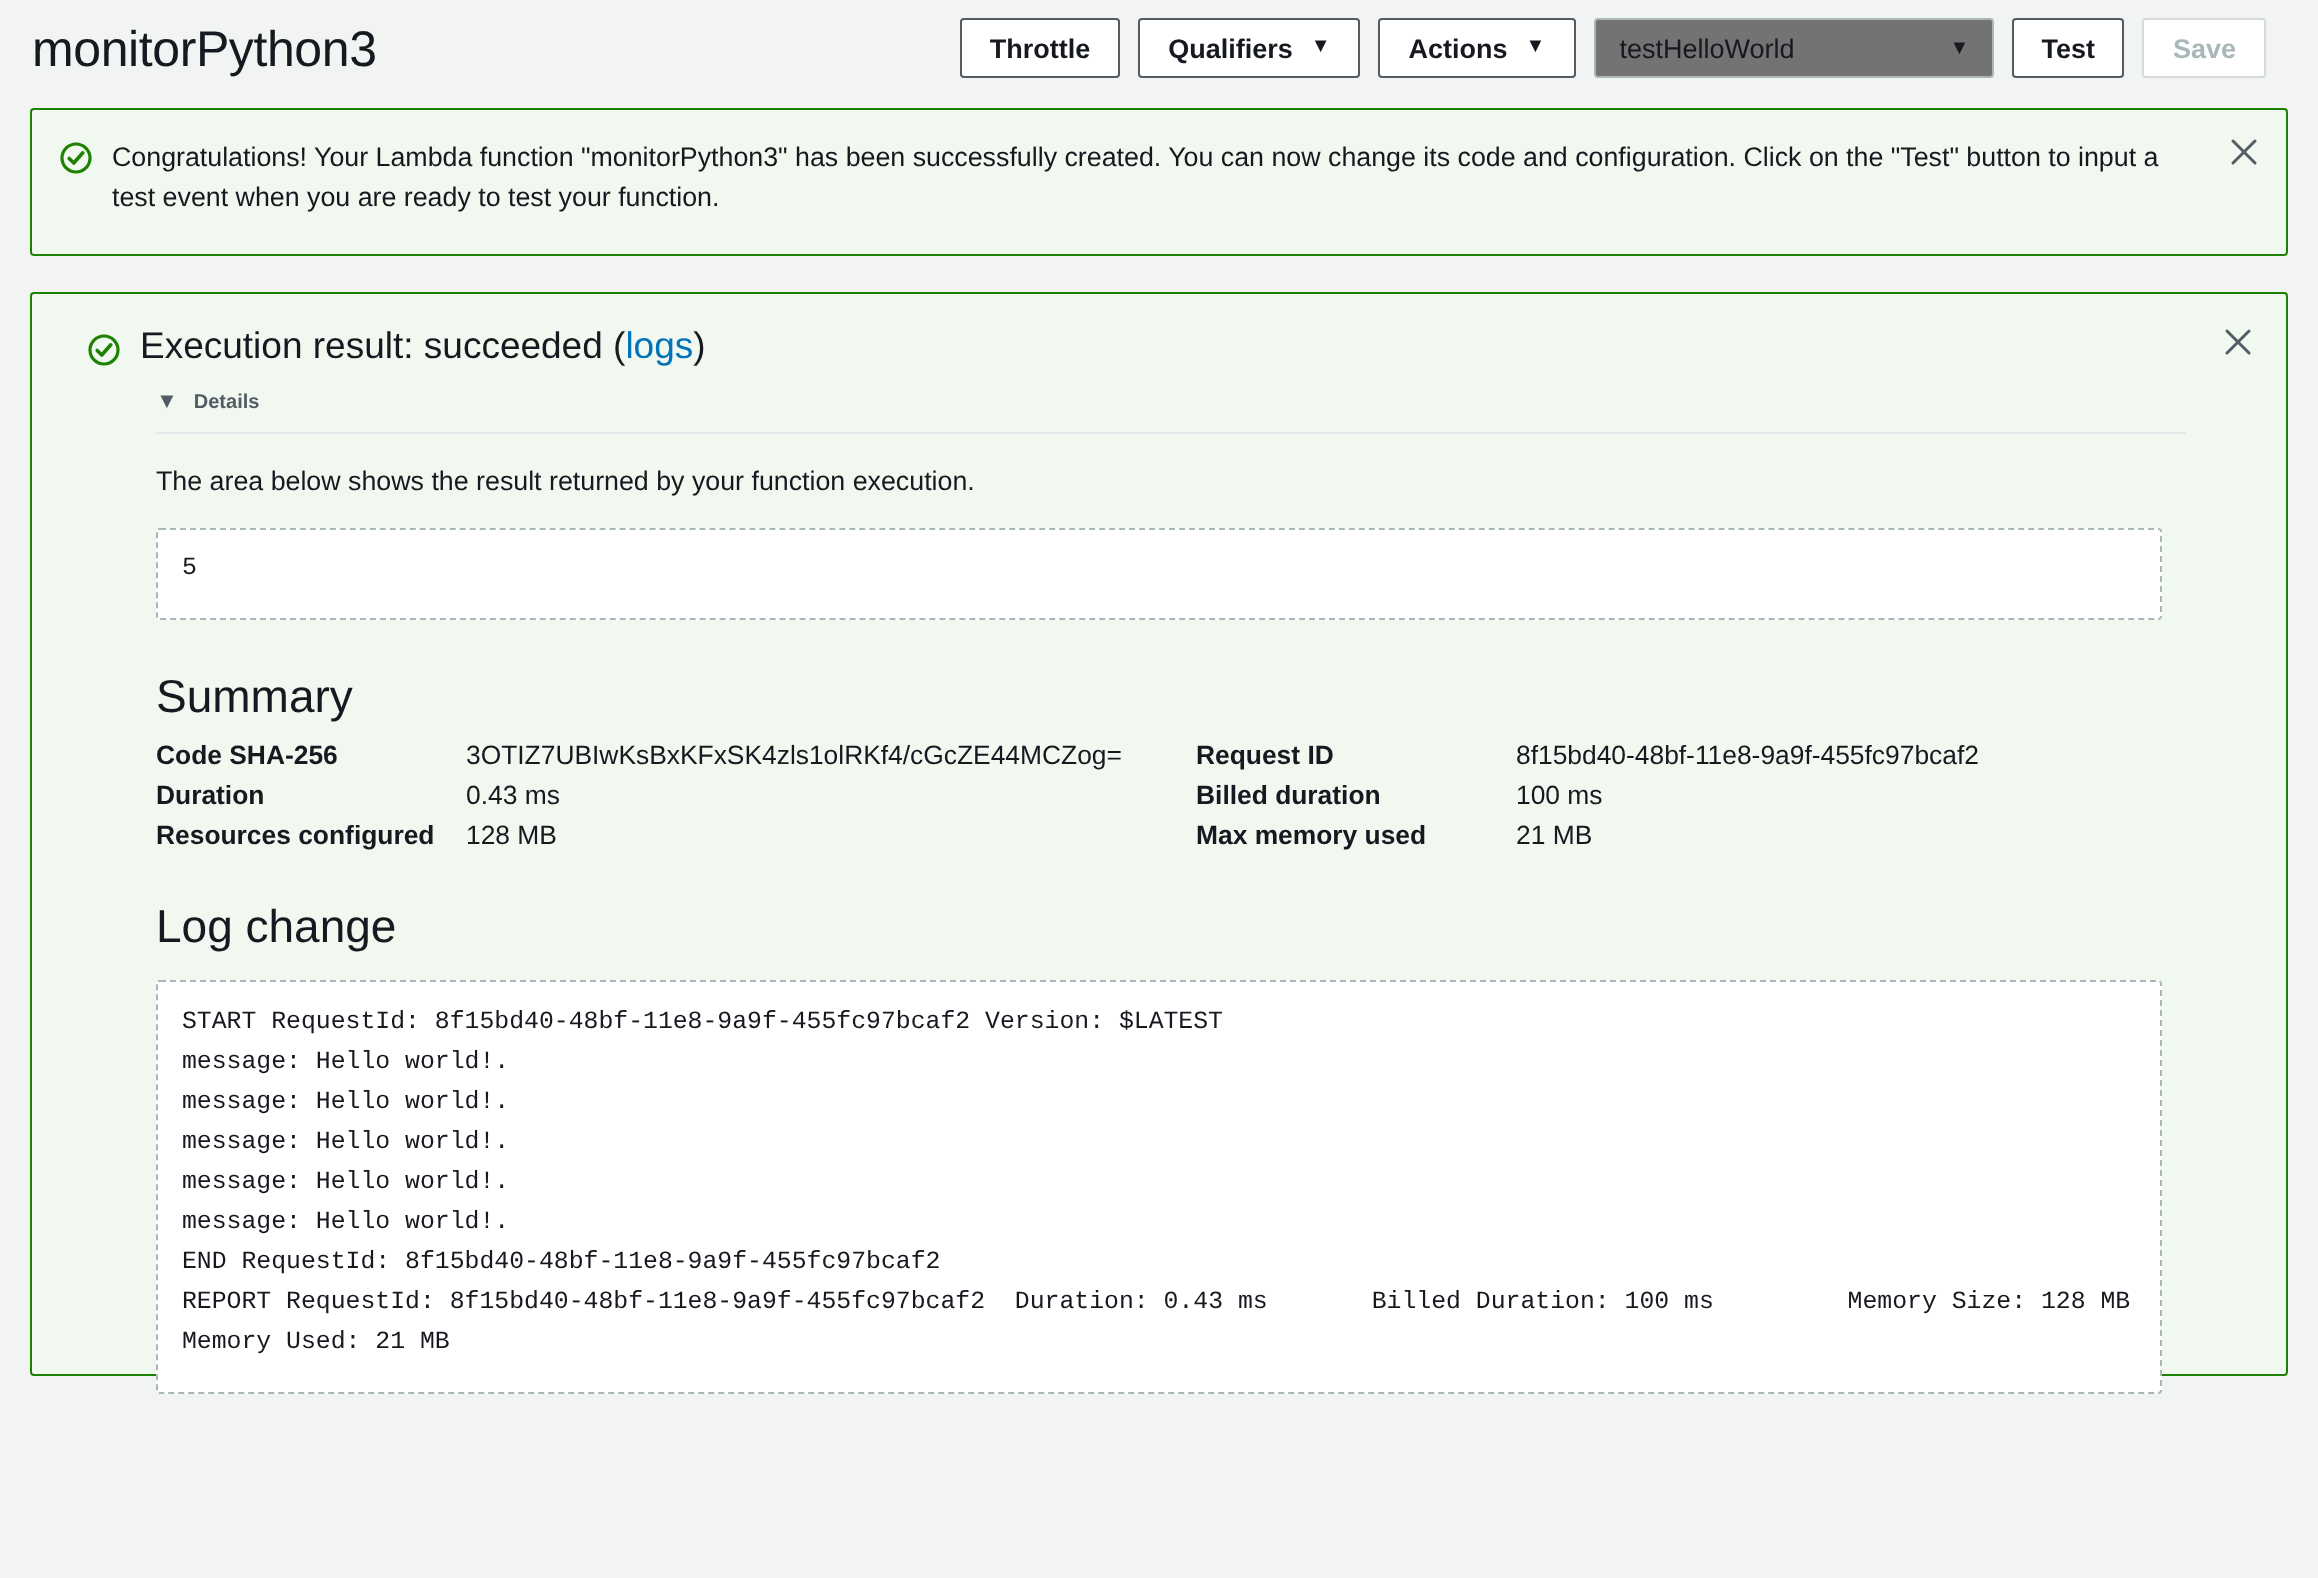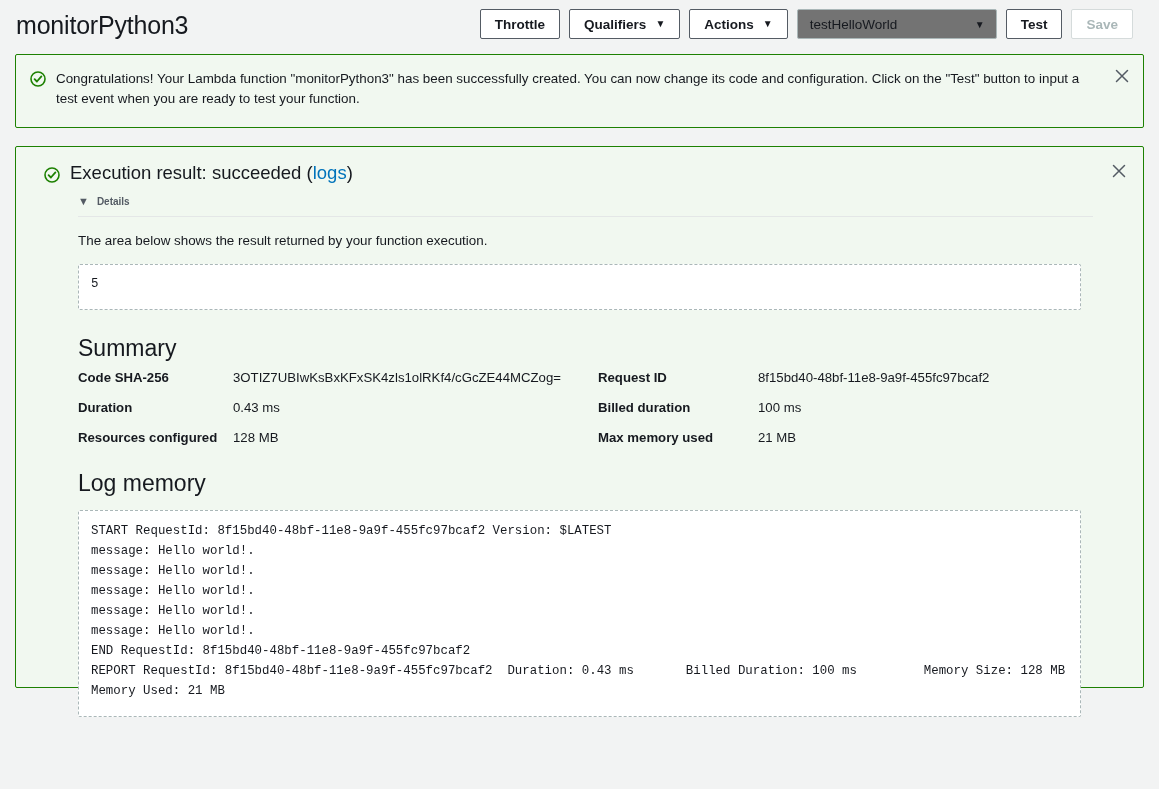--- a/index.html
+++ b/index.html
@@ -208,21 +208,21 @@
   .section-title {
     font-size: 23px;
     font-weight: 400;
     color: #16191f;
     margin-top: 25px;
   }
   .summary-grid {
     margin-top: 6px;
     display: grid;
     grid-template-columns: 155px 365px 160px auto;
-    row-gap: 10px;
+    row-gap: 0;
     font-size: 13.2px;
     line-height: 20px;
   }
   .summary-grid .k { font-weight: bold; color: #16191f; }
   .summary-grid .v { color: #16191f; }
 
   .log-title { margin-top: 22px; }
   .log-desc  { margin-top: 4px; }
   .log-desc a { color: #0073bb; text-decoration: none; }
 </style>
@@ -322,21 +322,21 @@
       <div class="v">0.43 ms</div>
       <div class="k">Billed duration</div>
       <div class="v">100 ms</div>
 
       <div class="k">Resources configured</div>
       <div class="v">128 MB</div>
       <div class="k">Max memory used</div>
       <div class="v">21 MB</div>
     </div>
 
-    <div class="section-title log-title">Log memory</div>
+    <div class="section-title log-title">Log change</div>
 
 
     <div class="codebox logs">START RequestId: 8f15bd40-48bf-11e8-9a9f-455fc97bcaf2 Version: $LATEST
 message: Hello world!.
 message: Hello world!.
 message: Hello world!.
 message: Hello world!.
 message: Hello world!.
 END RequestId: 8f15bd40-48bf-11e8-9a9f-455fc97bcaf2
 REPORT RequestId: 8f15bd40-48bf-11e8-9a9f-455fc97bcaf2	Duration: 0.43 ms	Billed Duration: 100 ms 	Memory Size: 128 MB	Max

